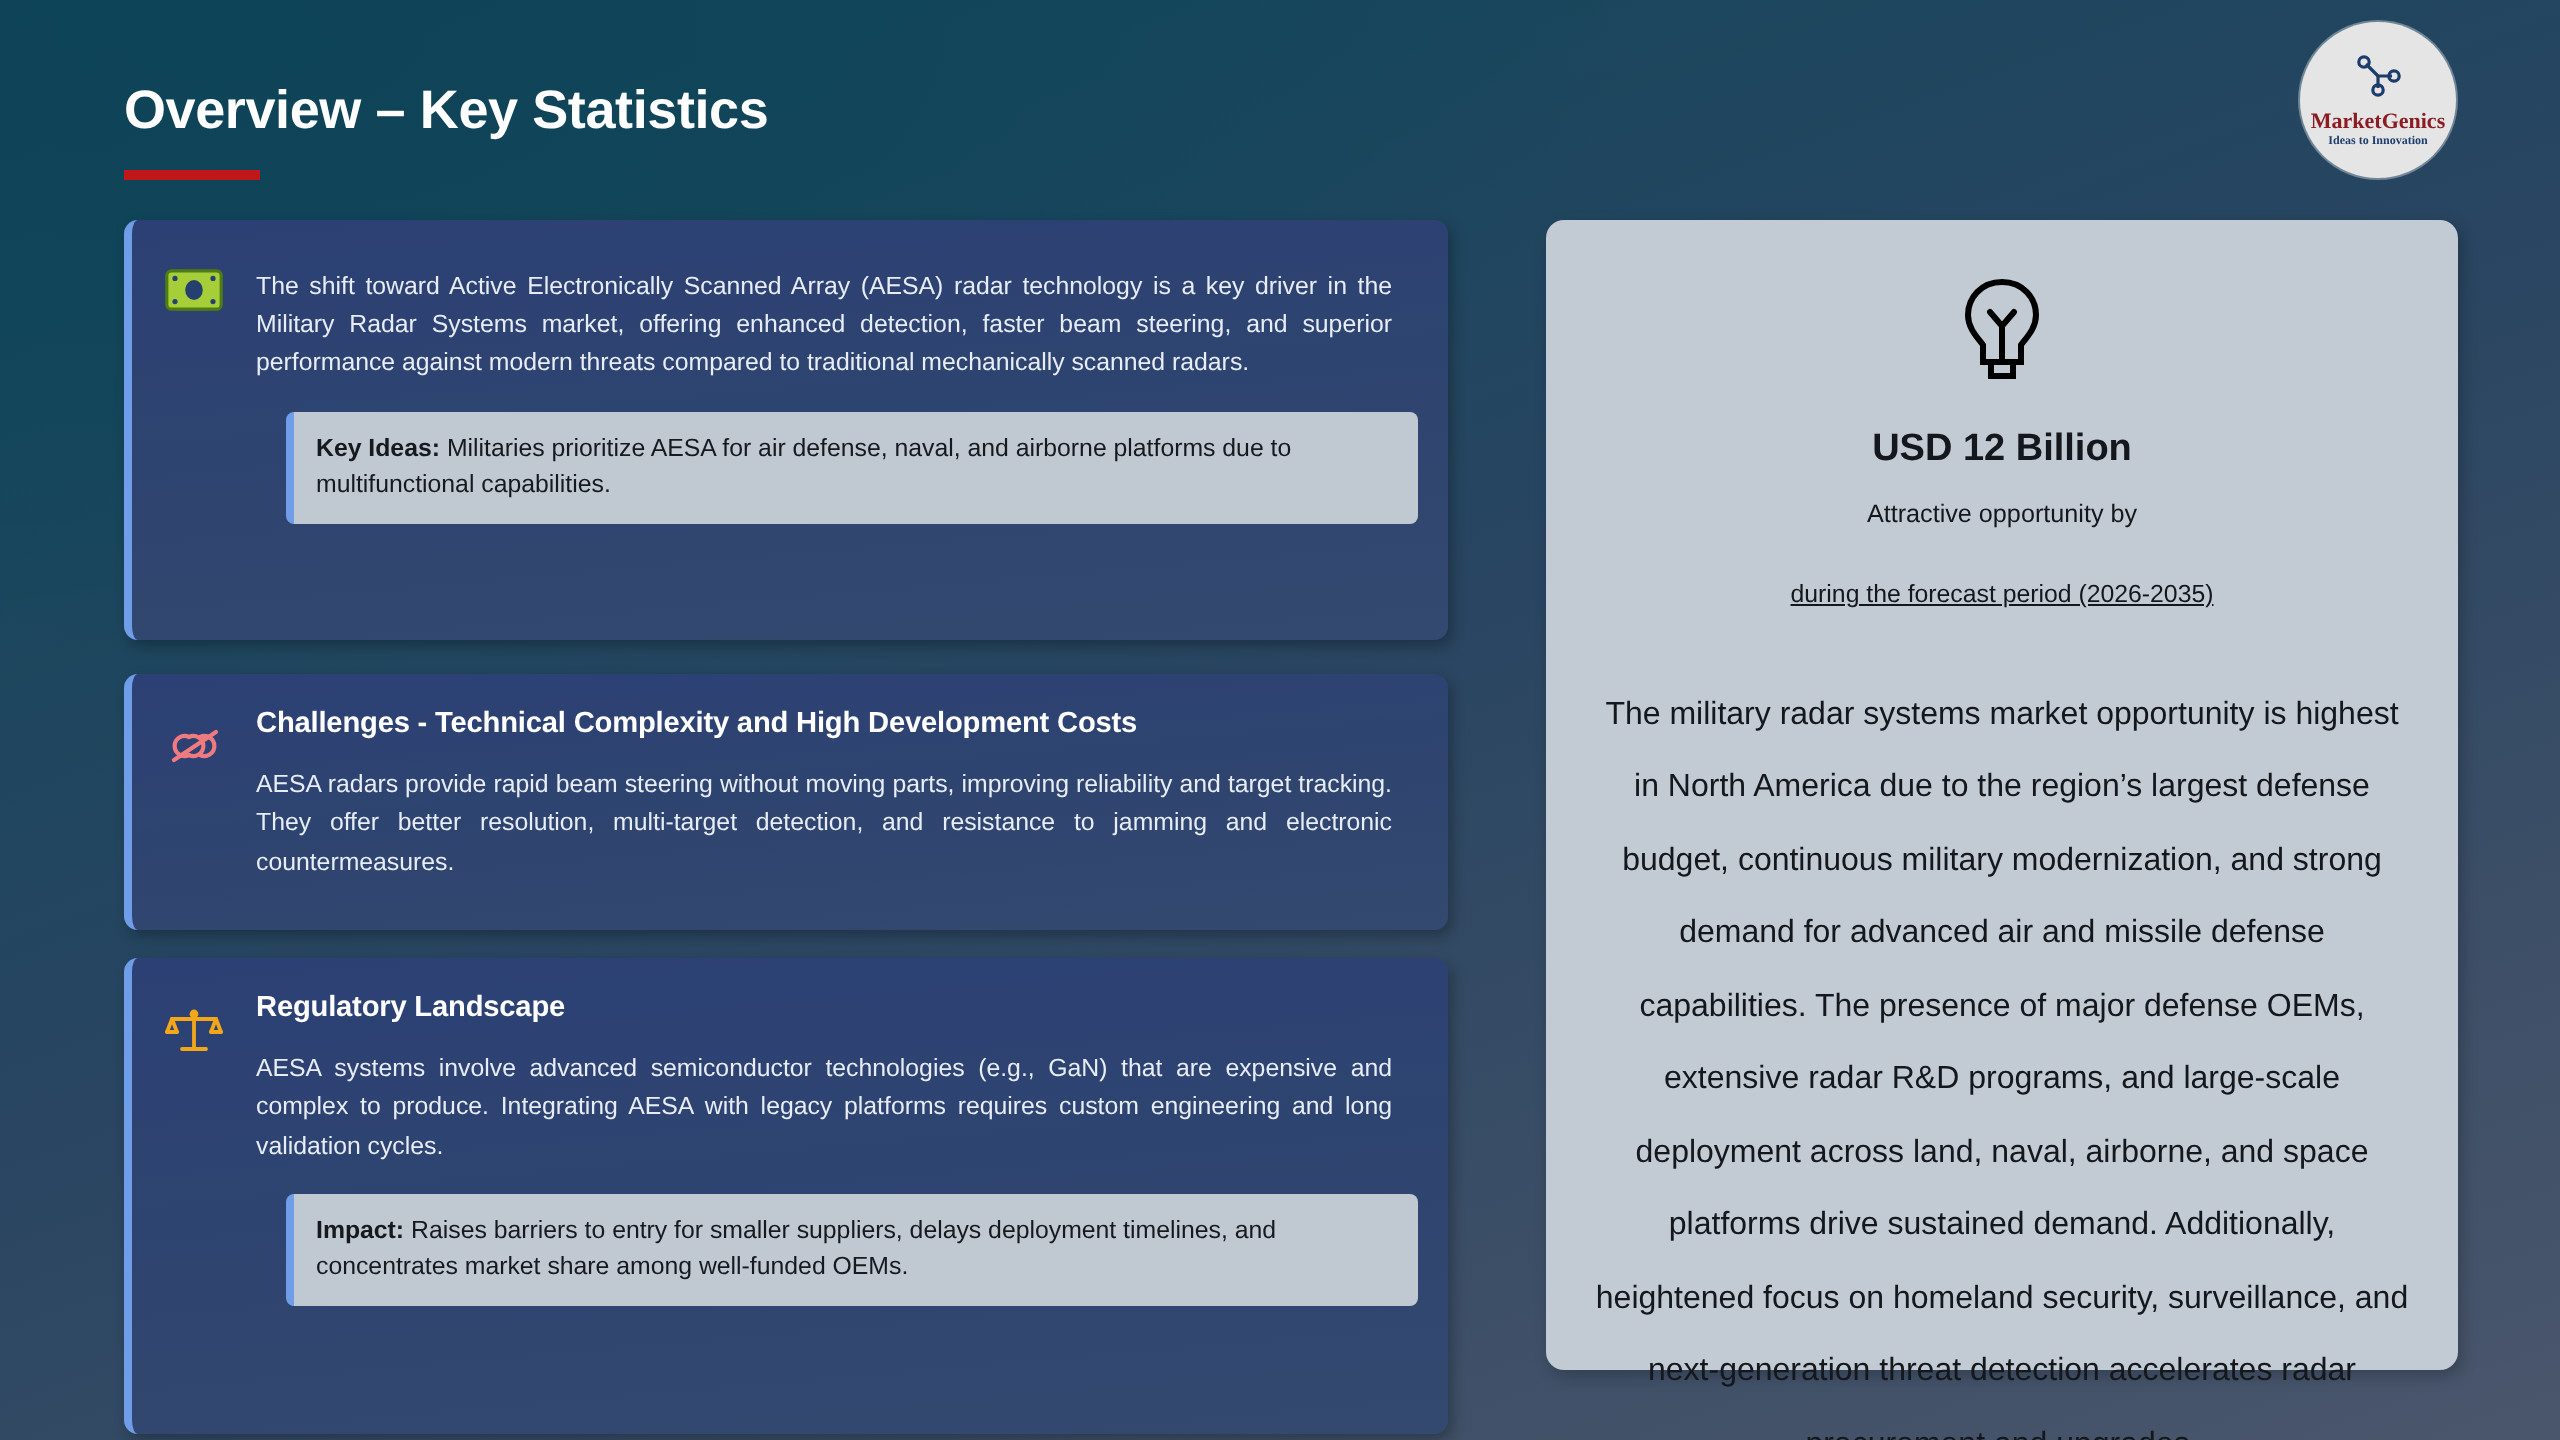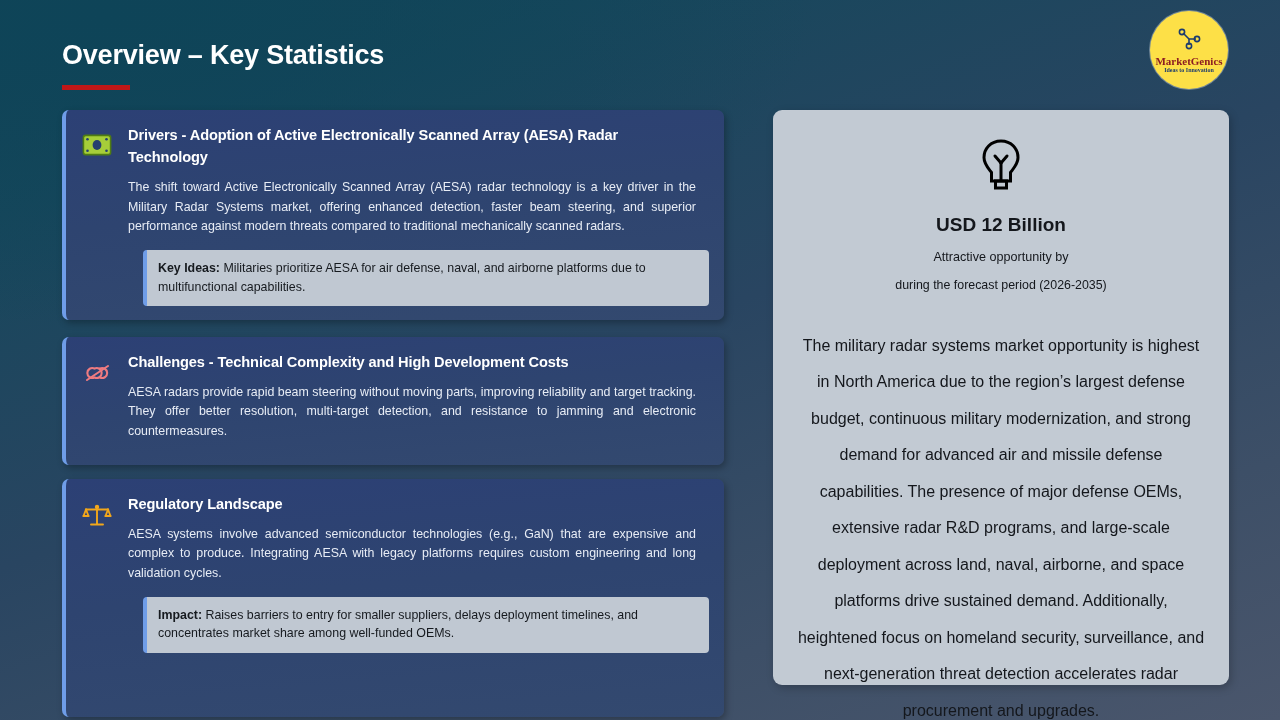--- a/index.html
+++ b/index.html
@@ -39,21 +39,21 @@
   }
 
   
   #logo {
     position: absolute;
     right: 52px;
     top: 11px;
     width: 78px;
     height: 78px;
     border-radius: 50%;
-    background: #fde047;
+    background: #e5e5e5;
     box-shadow: 0 0 0 1px rgba(255,255,255,0.35);
     display: flex;
     flex-direction: column;
     align-items: center;
     justify-content: center;
     overflow: hidden;
   }
   #logo .logo-mark { margin-top: 2px; }
   #logo .logo-name {
     font-family: "Liberation Serif", serif;
@@ -155,22 +155,23 @@
   #opportunity-value-caption {
     margin-top: 14px;
     font-size: 12.6px;
   }
   #opportunity-region {
     margin-top: 14px;
     font-size: 18px;
     font-weight: bold;
   }
   #opportunity-region-caption {
-    margin-top: 14px;
+    margin-top: 26px;
     font-size: 12.4px;
+    text-decoration: underline;
   }
   #opportunity-description {
     margin-top: 36px;
     font-size: 16px;
     line-height: 2.28;
     text-align: center;
     padding: 0 2px;
   }
 </style>
 </head>
@@ -200,21 +201,20 @@
       <svg width="30" height="22" viewBox="0 0 30 22">
         <rect x="1.4" y="1.4" width="27.2" height="19.2" rx="2.4" fill="#a6ce39" stroke="#4f7c12" stroke-width="1.6"></rect>
         <ellipse cx="15" cy="11" rx="4.4" ry="5" fill="#25406f"></ellipse>
         <circle cx="5.5" cy="5.2" r="1.3" fill="#25406f"></circle>
         <circle cx="24.5" cy="5.2" r="1.3" fill="#25406f"></circle>
         <circle cx="5.5" cy="16.8" r="1.3" fill="#25406f"></circle>
         <circle cx="24.5" cy="16.8" r="1.3" fill="#25406f"></circle>
       </svg>
     </div>
     <div class="card-body">
-      <div class="card-title">Drivers - Adoption of Active Electronically Scanned Array (AESA) Radar Technology</div>
       <div class="card-text">The shift toward Active Electronically Scanned Array (AESA) radar technology is a key driver in the Military Radar Systems market, offering enhanced detection, faster beam steering, and superior performance against modern threats compared to traditional mechanically scanned radars.</div>
     </div>
   </div>
   <div class="callout">
     <b>Key Ideas:</b>
     <span>Militaries prioritize AESA for air defense, naval, and airborne platforms due to multifunctional capabilities.</span>
   </div>
 </div>
 
 <div class="card" id="card-challenges">

